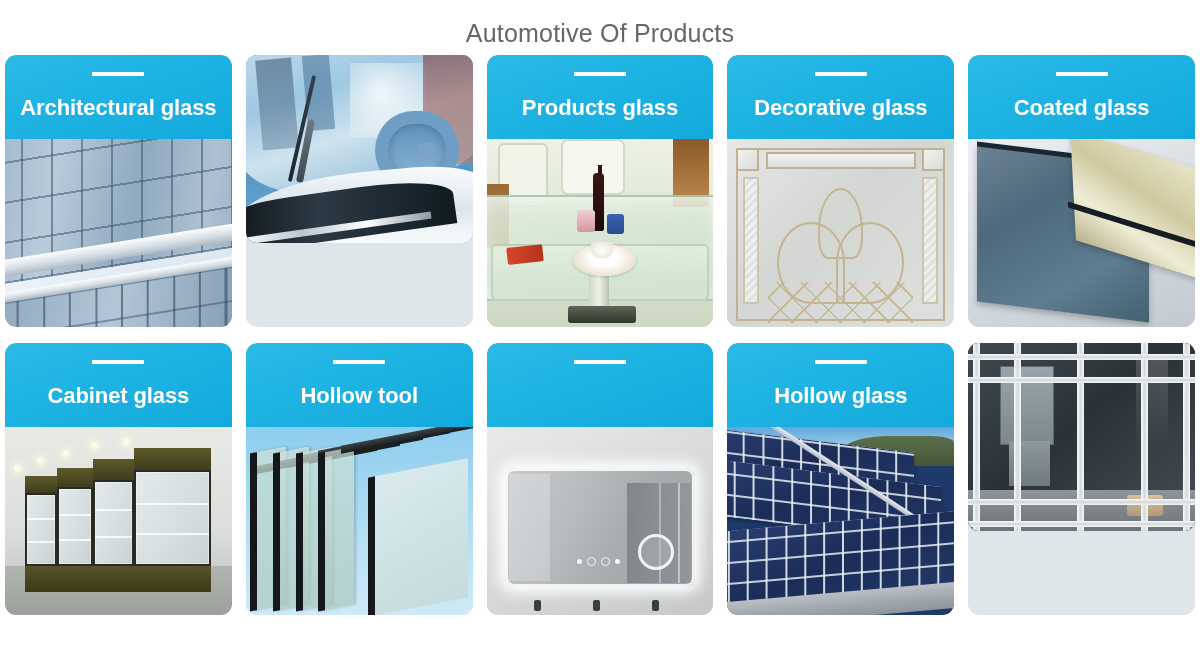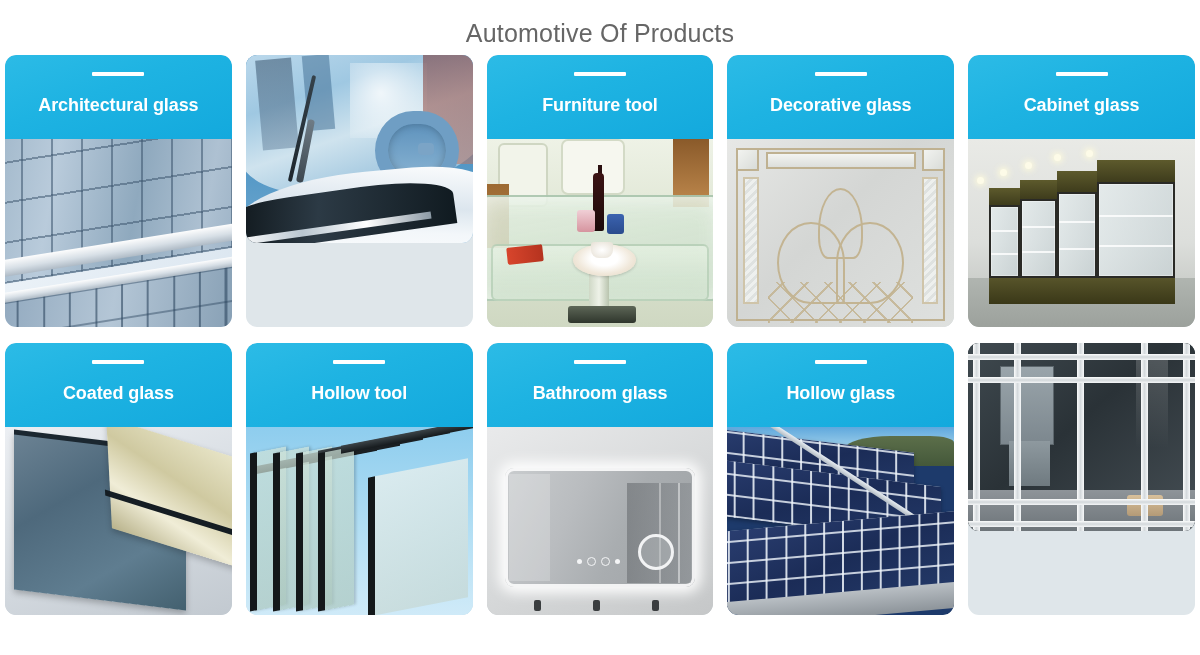--- a/index.html
+++ b/index.html
@@ -50,21 +50,21 @@
     transform:translateX(-50%);
     width:52px; height:4px;
     background:#ffffff;
     border-radius:1px;
   }
   .header-label {
     position:absolute;
     left:0; right:0; top:40px;
     text-align:center;
     color:#ffffff;
-    font-size:18px;
+    font-size:22px;
     font-weight:bold;
     letter-spacing:-.1px;
     white-space:nowrap;
     padding:0 4px;
   }
   .card.tight .header-label { font-size:19.5px; transform:scaleX(.92); }
 
   .card-photo {
     position:relative;
     height:188px;
@@ -360,21 +360,21 @@
           <div class="hood"></div>
             <div class="cowl"></div>
             <div class="chrome"></div>
         </div>
       </div>
     </div>
 
     <div class="card">
       <div class="card-header">
         <div class="header-dash"></div>
-        <div class="header-label">Furniture tool</div>
+        <div class="header-label">Products glass</div>
       </div>
       <div class="card-photo">
         <div class="ph furn">
           <div class="wall"></div>
             <div class="chair-l"></div>
             <div class="chair-c"></div>
           <div class="wood-r"></div>
             <div class="wood-l"></div>
           <div class="tabletop"></div>
             <div class="tabletop2"></div>
@@ -402,20 +402,36 @@
             <div class="frame"></div>
           <div class="corner c-tl"></div>
             <div class="corner c-tr"></div>
           <div class="band-top"></div>
             <div class="band-l"></div>
             <div class="band-r"></div>
           <div class="heart-l"></div>
             <div class="heart-r"></div>
           <div class="tulip"></div>
             <div class="lat"></div>
+        </div>
+      </div>
+    </div>
+
+    <div class="card">
+      <div class="card-header">
+        <div class="header-dash"></div>
+        <div class="header-label">Coated glass</div>
+      </div>
+      <div class="card-photo">
+        <div class="ph coat">
+          <div class="bg2"></div>
+            <div class="sheet-dark"></div>
+            <div class="sheet-dark-edge"></div>
+          <div class="sheet-gold"></div>
+            <div class="gold-edge"></div>
         </div>
       </div>
     </div>
 
     <div class="card">
       <div class="card-header">
         <div class="header-dash"></div>
         <div class="header-label">Cabinet glass</div>
       </div>
       <div class="card-photo">
@@ -451,36 +467,20 @@
               <div class="shelf" style="top:66%"></div>
             </div>
           <div class="plinth" style="left:57%; bottom:12%; width:34%; height:14%;"></div>
         </div>
       </div>
     </div>
 
     <div class="card">
       <div class="card-header">
         <div class="header-dash"></div>
-        <div class="header-label">Coated glass</div>
-      </div>
-      <div class="card-photo">
-        <div class="ph coat">
-          <div class="bg2"></div>
-            <div class="sheet-dark"></div>
-            <div class="sheet-dark-edge"></div>
-          <div class="sheet-gold"></div>
-            <div class="gold-edge"></div>
-        </div>
-      </div>
-    </div>
-
-    <div class="card">
-      <div class="card-header">
-        <div class="header-dash"></div>
         <div class="header-label">Hollow tool</div>
       </div>
       <div class="card-photo">
         <div class="ph hollow">
           <div class="sky2"></div>
           <div class="toprail" style="left:2%;  top:15%; width:56%;"></div>
           <div class="pane" style="left:2%;  width:16%;"></div>
           <div class="toprail" style="left:12%; top:12%; width:56%;"></div>
           <div class="pane" style="left:12%; width:16%;"></div>
           <div class="toprail" style="left:22%; top:9%;  width:56%;"></div>
@@ -489,21 +489,20 @@
           <div class="pane" style="left:32%; width:16%;"></div>
           <div class="toprail" style="left:42%; top:3%;  width:58%;"></div>
           <div class="front"></div>
         </div>
       </div>
     </div>
 
     <div class="card">
       <div class="card-header">
         <div class="header-dash"></div>
-        <div class="header-label">Bathroom glass</div>
       </div>
       <div class="card-photo">
         <div class="ph bath">
           <div class="wall2"></div>
           <div class="mirror">
             <div class="mir-panel-l"></div>
               <div class="mir-panel-r"></div>
             <div class="mir-stripe"></div>
               <div class="mir-stripe2"></div>
             <div class="ring"></div>

